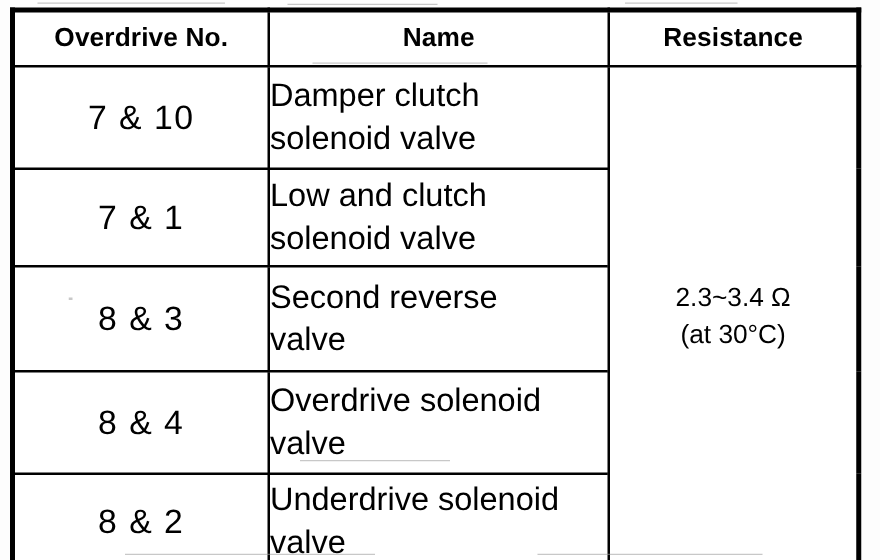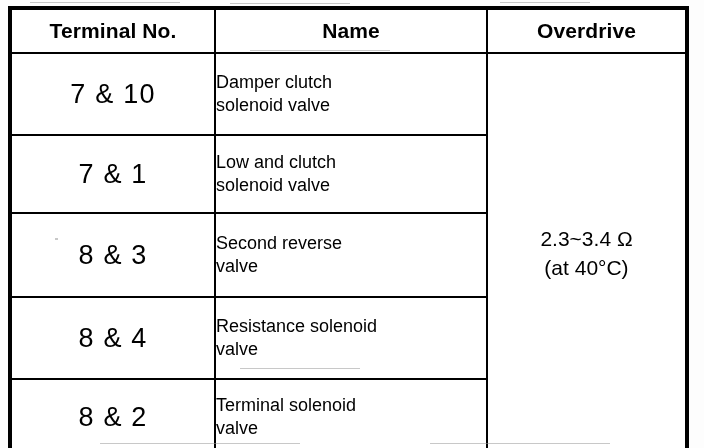--- a/index.html
+++ b/index.html
@@ -64,21 +64,21 @@
   
   .cell-terminal {
     text-align: center;
     font-size: 27px;
     font-weight: normal;
     letter-spacing: 1.2px;
   }
 
   .cell-name {
     text-align: left;
-    font-size: 18px;
+    font-size: 26px;
     line-height: 1.30;
     padding: 0 6px 0 11px;
     font-weight: normal;
   }
 
   .cell-resistance {
     text-align: center;
     font-size: 21px;
     line-height: 1.38;
     border-left: 4px solid #000000;
@@ -109,36 +109,36 @@
 
   <table id="spec-table">
     <colgroup>
       <col class="col-terminal">
       <col class="col-name">
       <col class="col-resist">
     </colgroup>
 
     <thead>
       <tr class="header-row">
-        <th class="th-terminal">Terminal No.</th>
+        <th class="th-terminal">Overdrive No.</th>
         <th class="th-name">Name</th>
-        <th class="th-resist">Overdrive</th>
+        <th class="th-resist">Resistance</th>
       </tr>
     </thead>
 
     <tbody>
       <tr class="data-row-0">
         <td class="cell-terminal">7 &amp; 10</td>
         <td class="cell-name">
           <span class="res-line">Damper clutch</span>
           <span class="res-line">solenoid valve</span>
         </td>
         <td class="cell-resistance" rowspan="5">
           <span class="res-line">2.3~3.4 Ω</span>
-          <span class="res-line">(at 40°C)</span>
+          <span class="res-line">(at 30°C)</span>
         </td>
       </tr>
 
       <tr class="data-row-1">
         <td class="cell-terminal">7 &amp; 1</td>
         <td class="cell-name">
           <span class="res-line">Low and clutch</span>
           <span class="res-line">solenoid valve</span>
         </td>
       </tr>
@@ -147,29 +147,29 @@
         <td class="cell-terminal">8 &amp; 3</td>
         <td class="cell-name">
           <span class="res-line">Second reverse</span>
           <span class="res-line">valve</span>
         </td>
       </tr>
 
       <tr class="data-row-3">
         <td class="cell-terminal">8 &amp; 4</td>
         <td class="cell-name">
-          <span class="res-line">Resistance solenoid</span>
+          <span class="res-line">Overdrive solenoid</span>
           <span class="res-line">valve</span>
         </td>
       </tr>
 
       <tr class="data-row-4">
         <td class="cell-terminal">8 &amp; 2</td>
         <td class="cell-name">
-          <span class="res-line">Terminal solenoid</span>
+          <span class="res-line">Underdrive solenoid</span>
           <span class="res-line">valve</span>
         </td>
       </tr>
     </tbody>
   </table>
 
   <div class="scan-speck" style="left:30px;  top:2px;   width:150px; height:1px;"></div>
   <div class="scan-speck" style="left:230px; top:3px;   width:120px; height:1px;"></div>
   <div class="scan-speck" style="left:500px; top:2px;   width:90px;  height:1px;"></div>
   <div class="scan-speck" style="left:250px; top:50px;  width:140px; height:1px;"></div>

